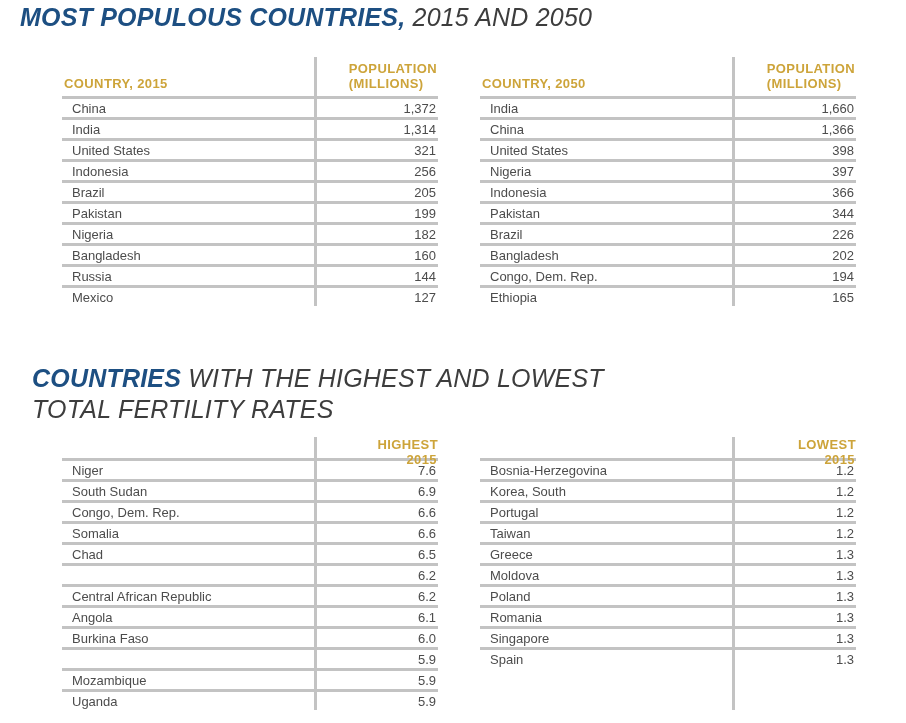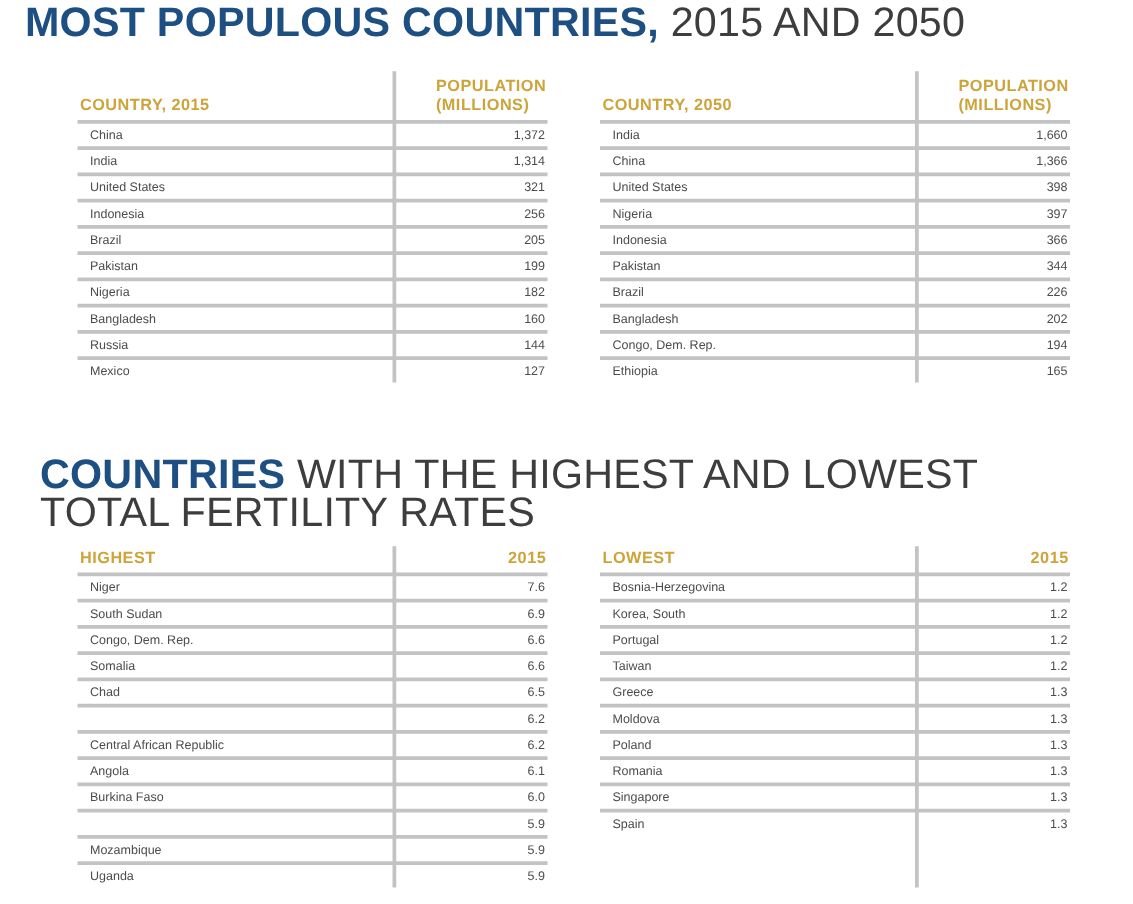--- a/index.html
+++ b/index.html
@@ -13,49 +13,49 @@
   html,body{margin:0;padding:0;}
   body{
     width:906px;height:723px;background:#ffffff;
     font-family:"Liberation Sans", sans-serif;
     overflow:hidden;
   }
   .page{position:relative;width:906px;height:723px;background:#fff;}
 
   .sec-title{
     position:absolute;margin:0;
-    font-size:33px;line-height:31px;font-weight:400;
-    color:var(--title-text);letter-spacing:0.2px;white-space:nowrap;
+    font-size:25px;line-height:31px;font-weight:400;
+    color:var(--title-text);letter-spacing:0.2px;white-space:nowrap;font-style:italic;
   }
   .sec-title .em{font-weight:700;color:var(--blue);}
   .s1-title{left:20px;top:2px;}
   .s2-title{left:15px;top:363px;margin-left:17px;}
   .s2-title .line2{display:block;white-space:nowrap;}
 
   .tables-row{position:absolute;display:flex;gap:42px;}
   .s1-tables{left:62px;top:57px;}
   .s2-tables{left:62px;top:437px;}
 
   .data-table{position:relative;width:376px;}
   .vdivider{position:absolute;left:252px;top:0;bottom:0;width:3px;background:var(--line);}
 
   .thead{
     display:flex;justify-content:space-between;align-items:flex-end;
     border-bottom:3px solid var(--line);
     color:var(--gold);font-weight:700;font-size:13px;letter-spacing:0.4px;
   }
   .s1-tables .thead{height:42px;padding-bottom:5px;}
-  .s2-tables .thead{height:24px;padding-bottom:5px;}
+  .s2-tables .thead{height:24px;padding-bottom:5px;flex-direction:column;}
   .th-left{padding-left:2px;white-space:nowrap;}
   .th-right{text-align:left;line-height:15px;padding-right:1px;white-space:nowrap;}
 
   .trow{
     display:flex;align-items:center;height:21px;
     border-bottom:3px solid var(--line);
-    font-size:10px;color:var(--row-text);
+    font-size:13px;color:var(--row-text);
   }
   .trow:last-child{border-bottom:none;height:18px;}
   .td-name{width:252px;padding-left:10px;white-space:nowrap;overflow:hidden;}
   .td-value{flex:1;text-align:right;padding-right:2px;white-space:nowrap;}
 </style>
 </head>
 <body>
 
 <div class="page">
 

